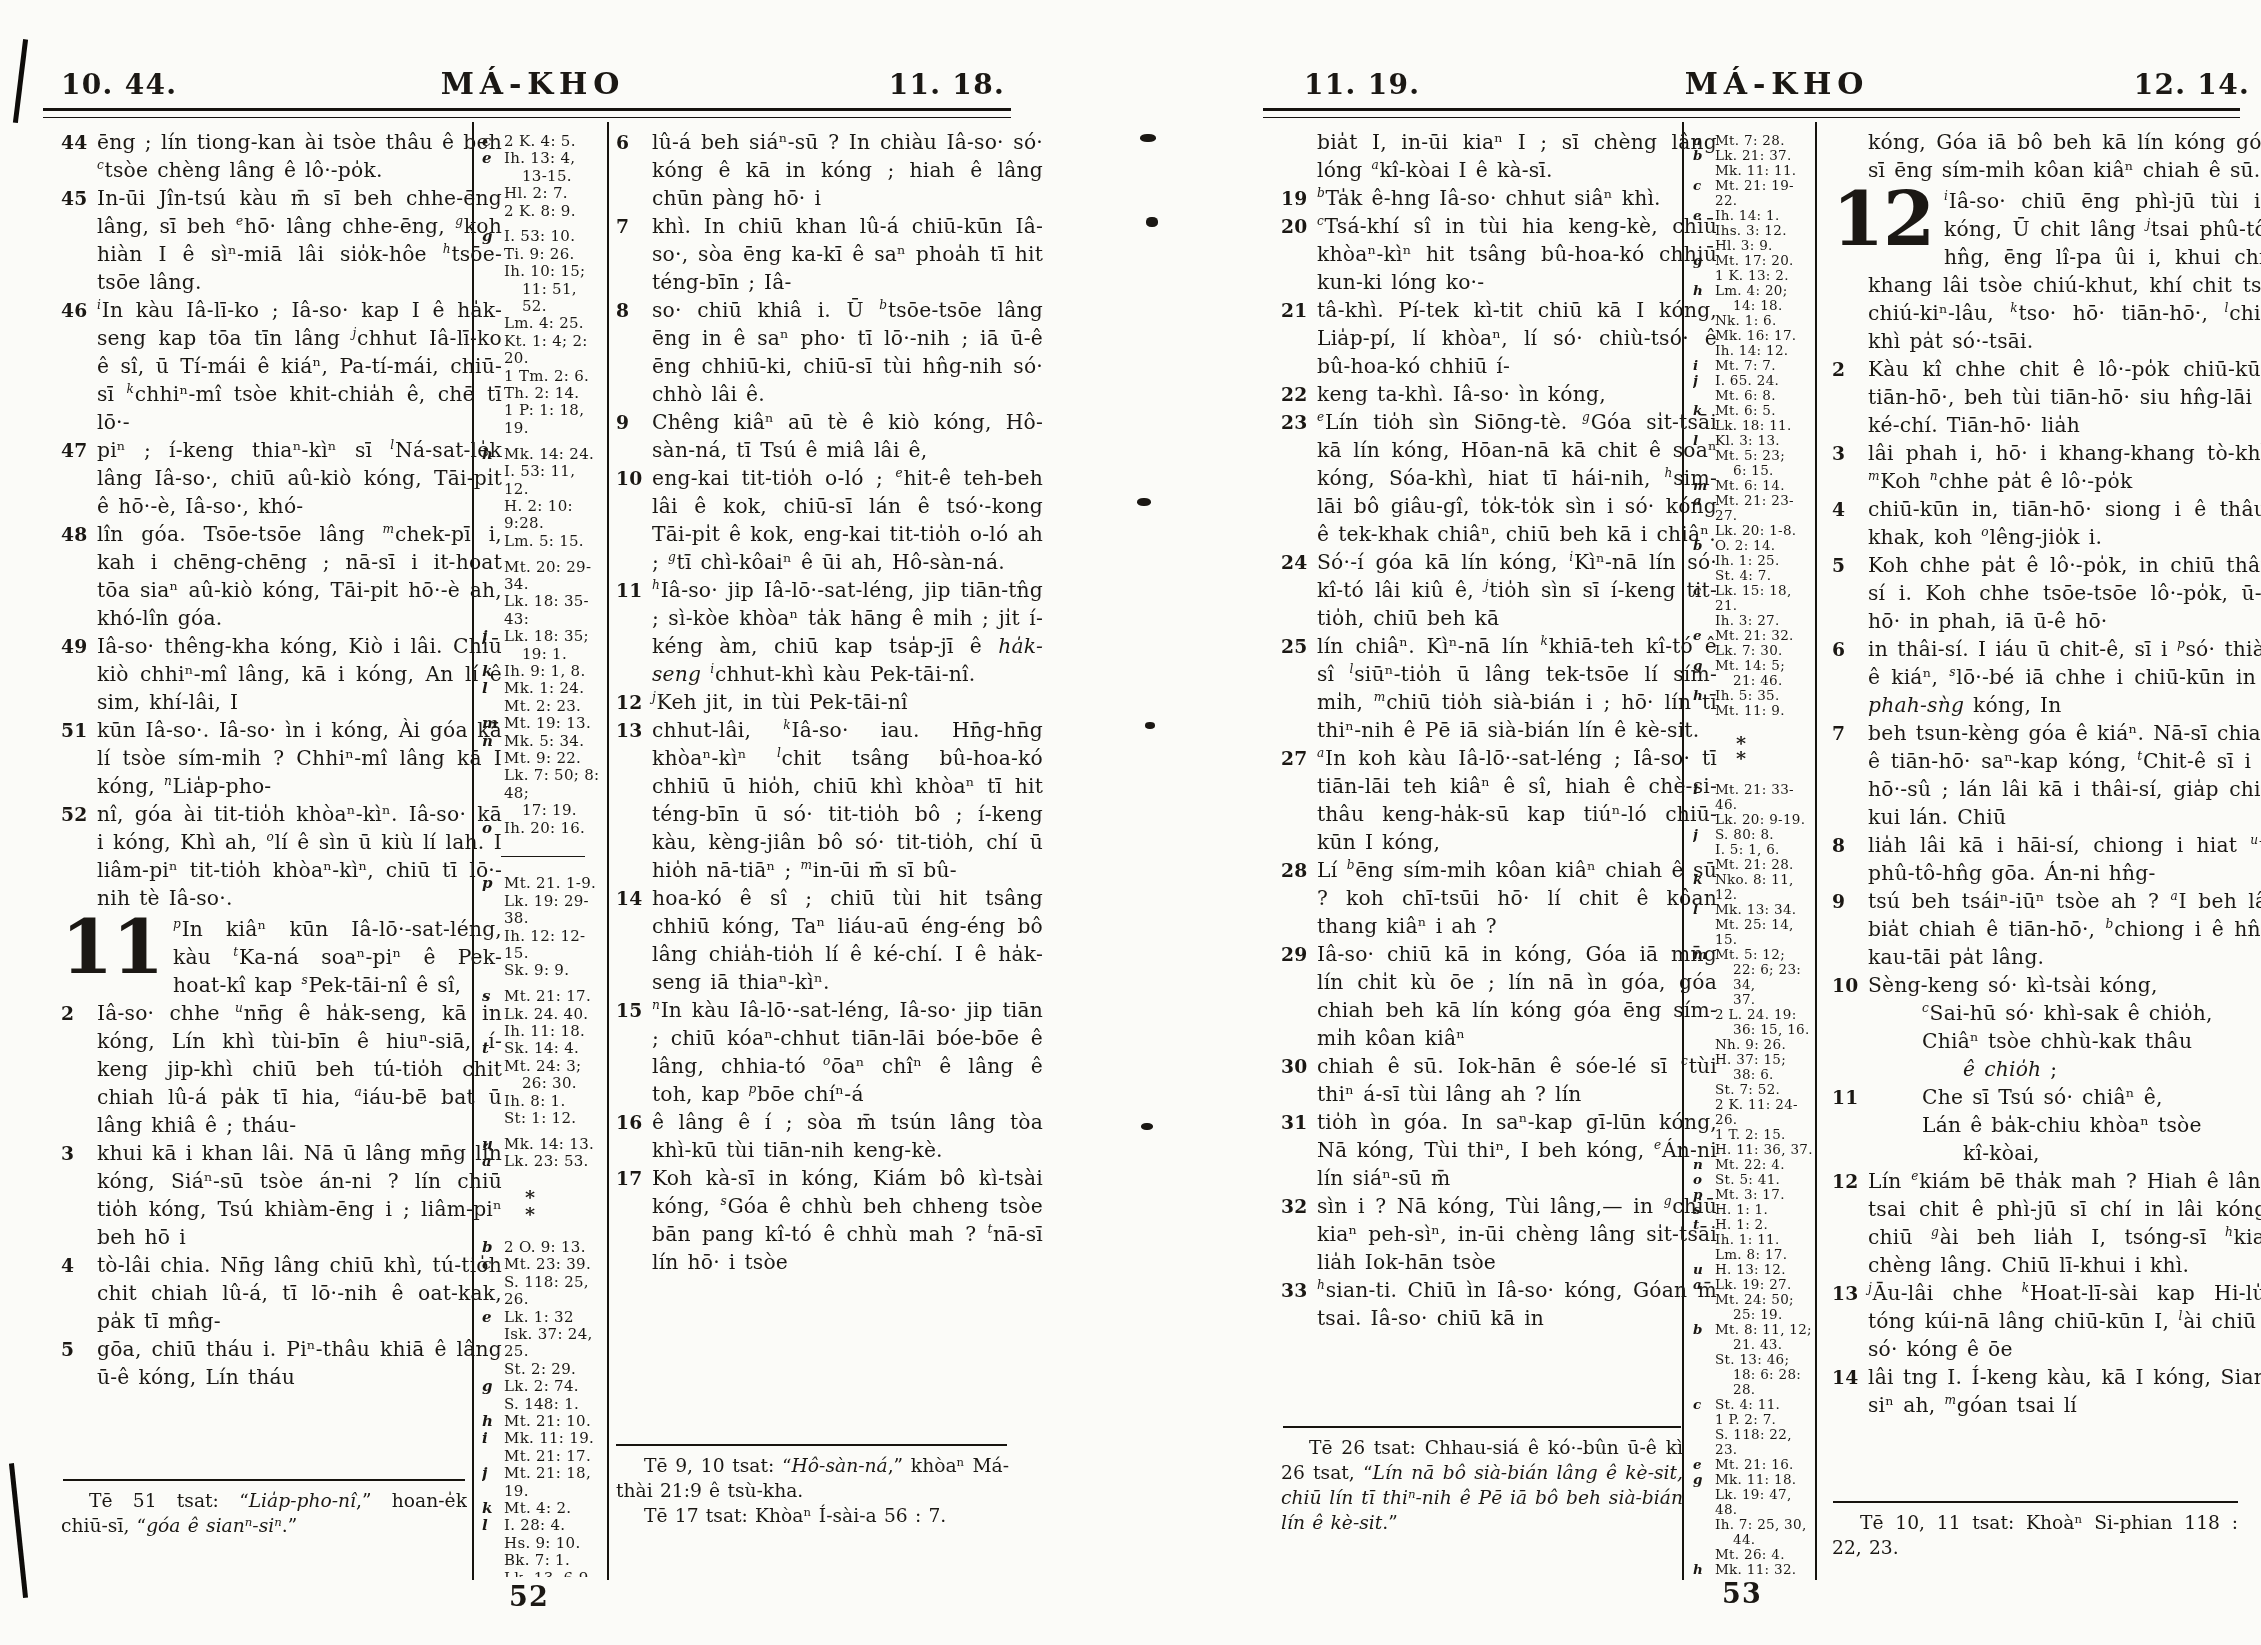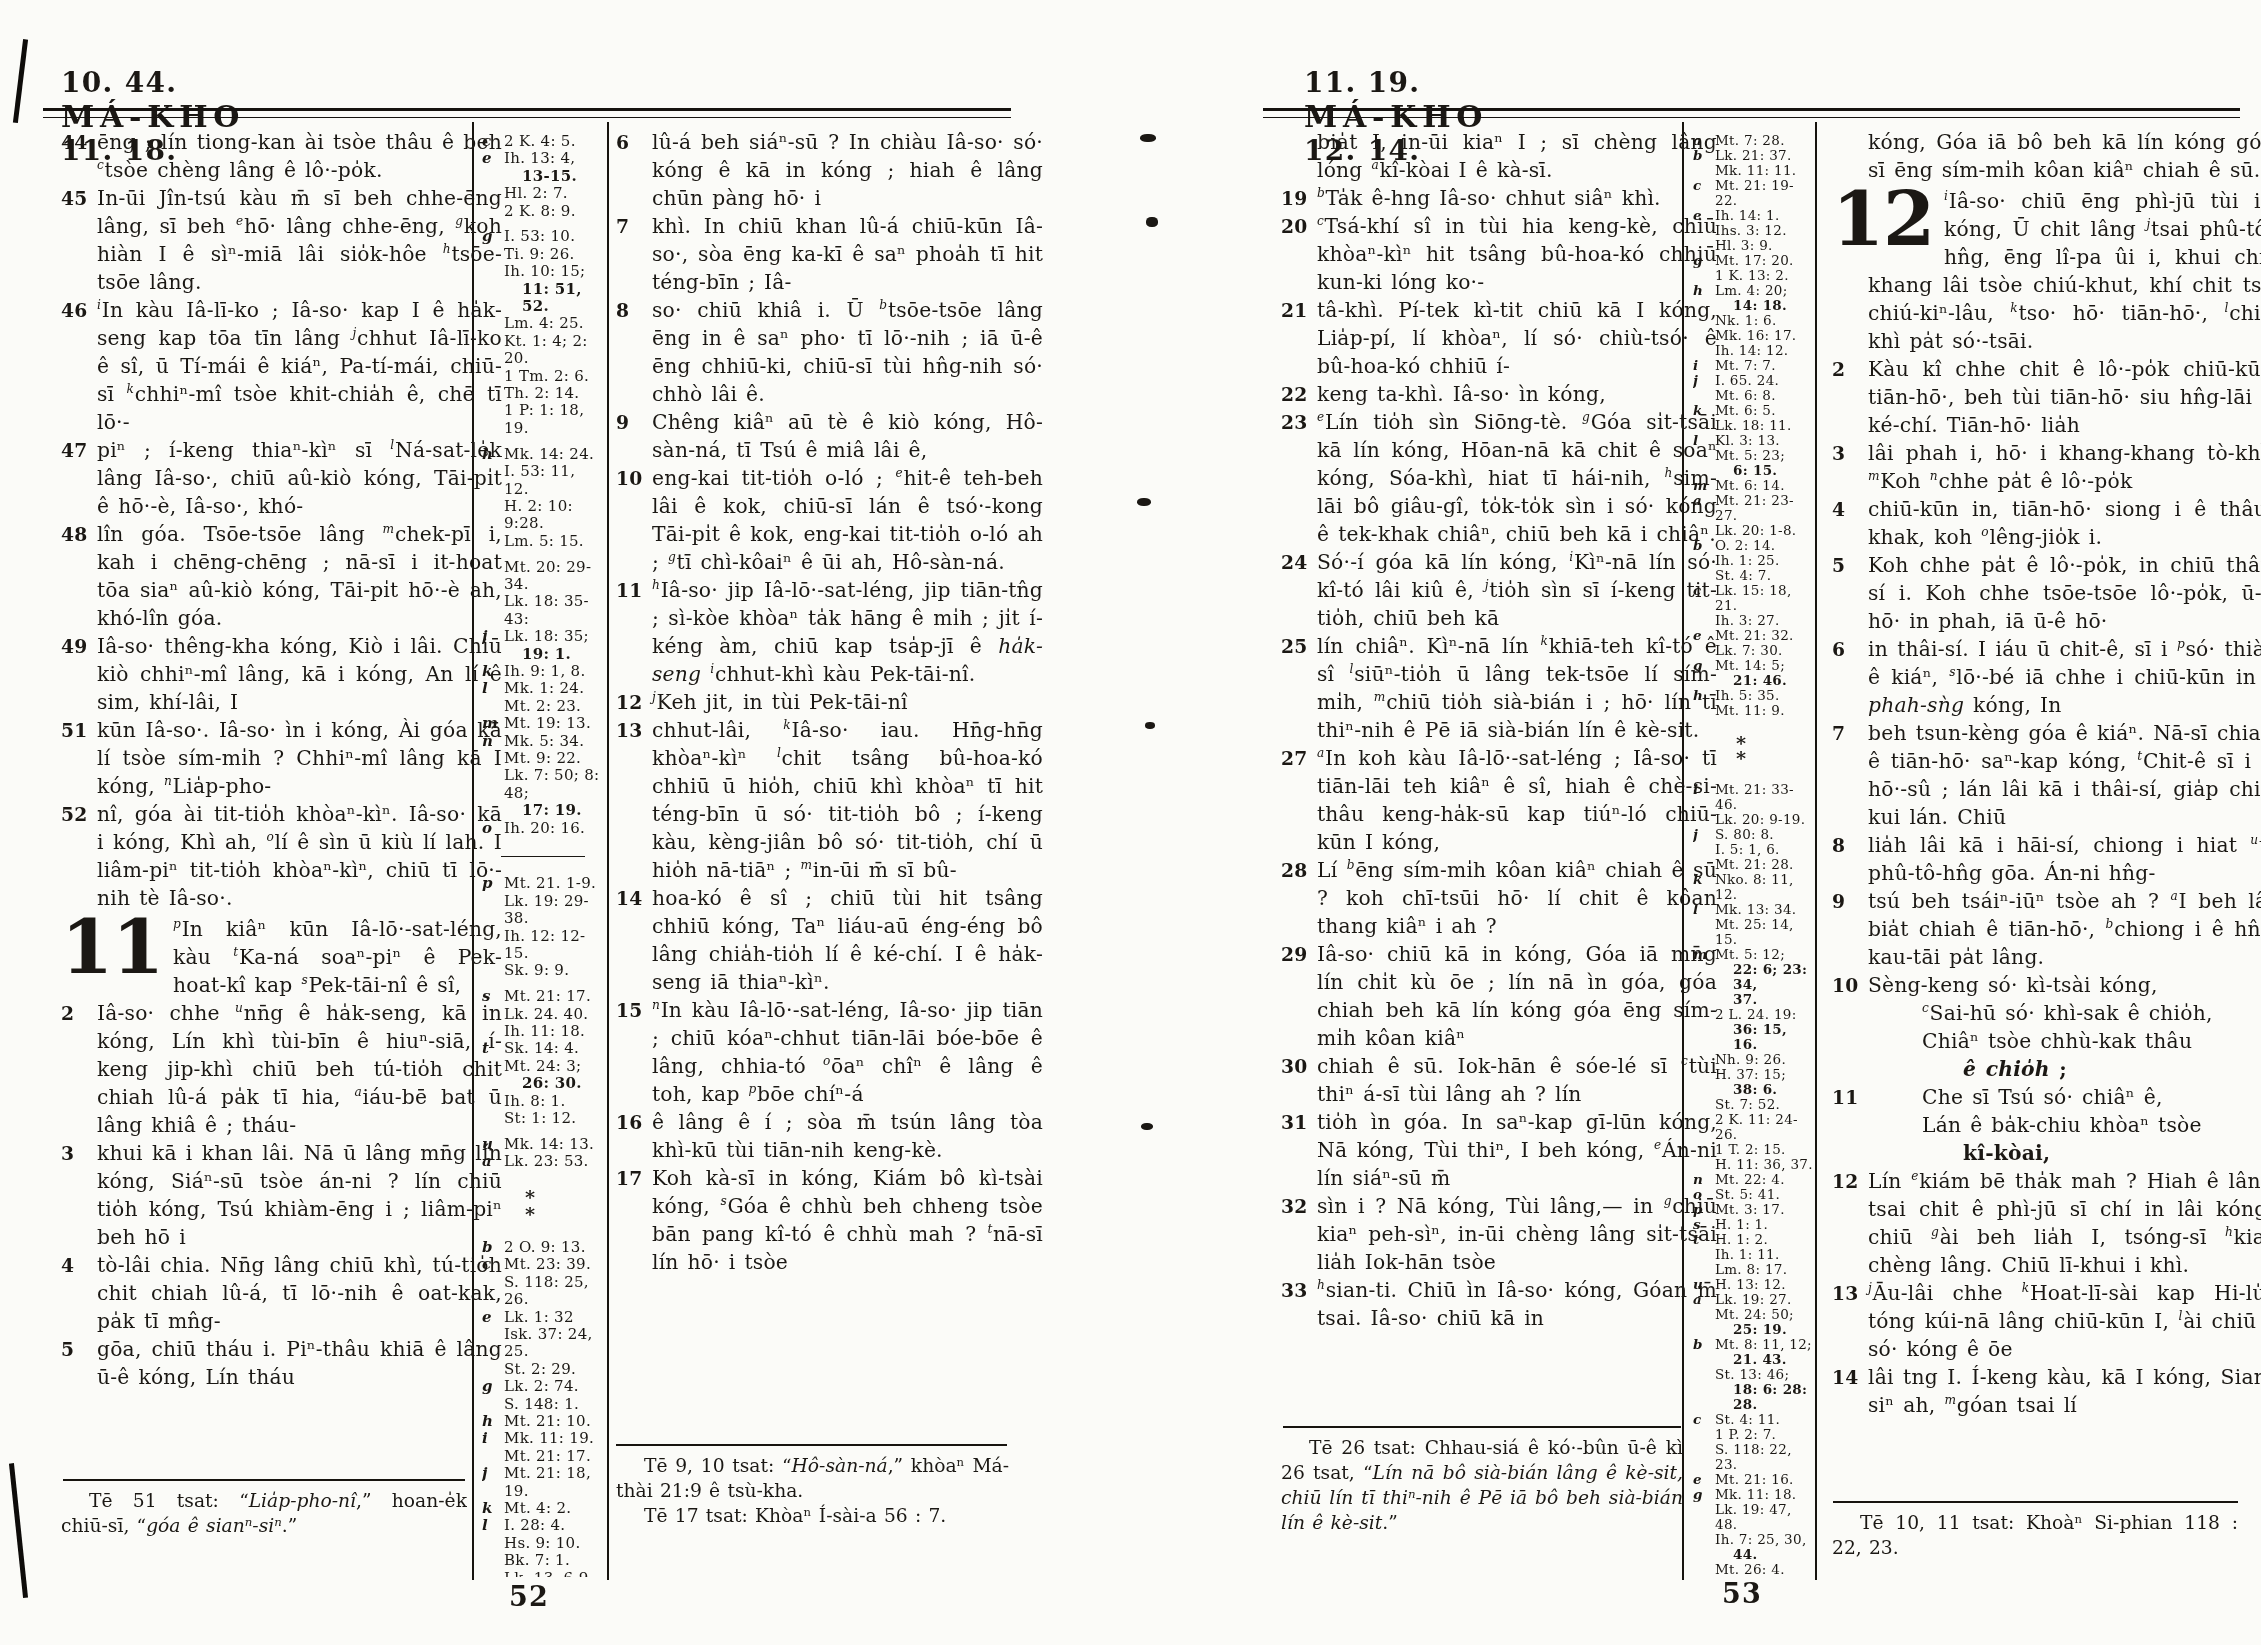--- a/index.html
+++ b/index.html
@@ -8,21 +8,21 @@
     width:2261px;height:1645px;
     background:#fbfbf8;
     color:#1b1814;
     font-family:"DejaVu Serif", serif;
     overflow:hidden;
   }
   
   .running{
     position:absolute;top:66px;
     display:flex;justify-content:space-between;align-items:baseline;
-    font-size:28px;font-weight:700;letter-spacing:1.3px;flex-direction:column;
+    font-size:28px;font-weight:700;letter-spacing:1.3px;
   }
   .running .ctr{letter-spacing:5.8px;font-size:30px;}
   .dblrule{
     position:absolute;height:5.8px;
     border-top:3.2px solid #161310;border-bottom:1.9px solid #161310;
     background:transparent;
   }
   .vrule{position:absolute;width:1.9px;background:#17140f;}
   
   .verses{
@@ -40,21 +40,21 @@
   }
   .chap{
     float:left;
     font-size:75px;line-height:55px;font-weight:700;
     margin:5.2px 10.3px 0 -36px;
     letter-spacing:-1.3px;
   }
   .chapter-start{margin-top:2.6px;}
   .pline{text-align:left;}
   .ind1{padding-left:54px;}
-  .ind2{padding-left:95px;font-weight:bold;}
+  .ind2{padding-left:95px;}
   sup{font-size:60%;font-style:italic;line-height:0;vertical-align:super;margin-right:0.6px;}
   i{font-style:italic;}
   
   .refcol{
     position:absolute;
     font-size:15px;line-height:17.4px;
     overflow:hidden;
     letter-spacing:0.3px;
   }
   .refcol.tight{font-size:13.5px;line-height:15px;}

